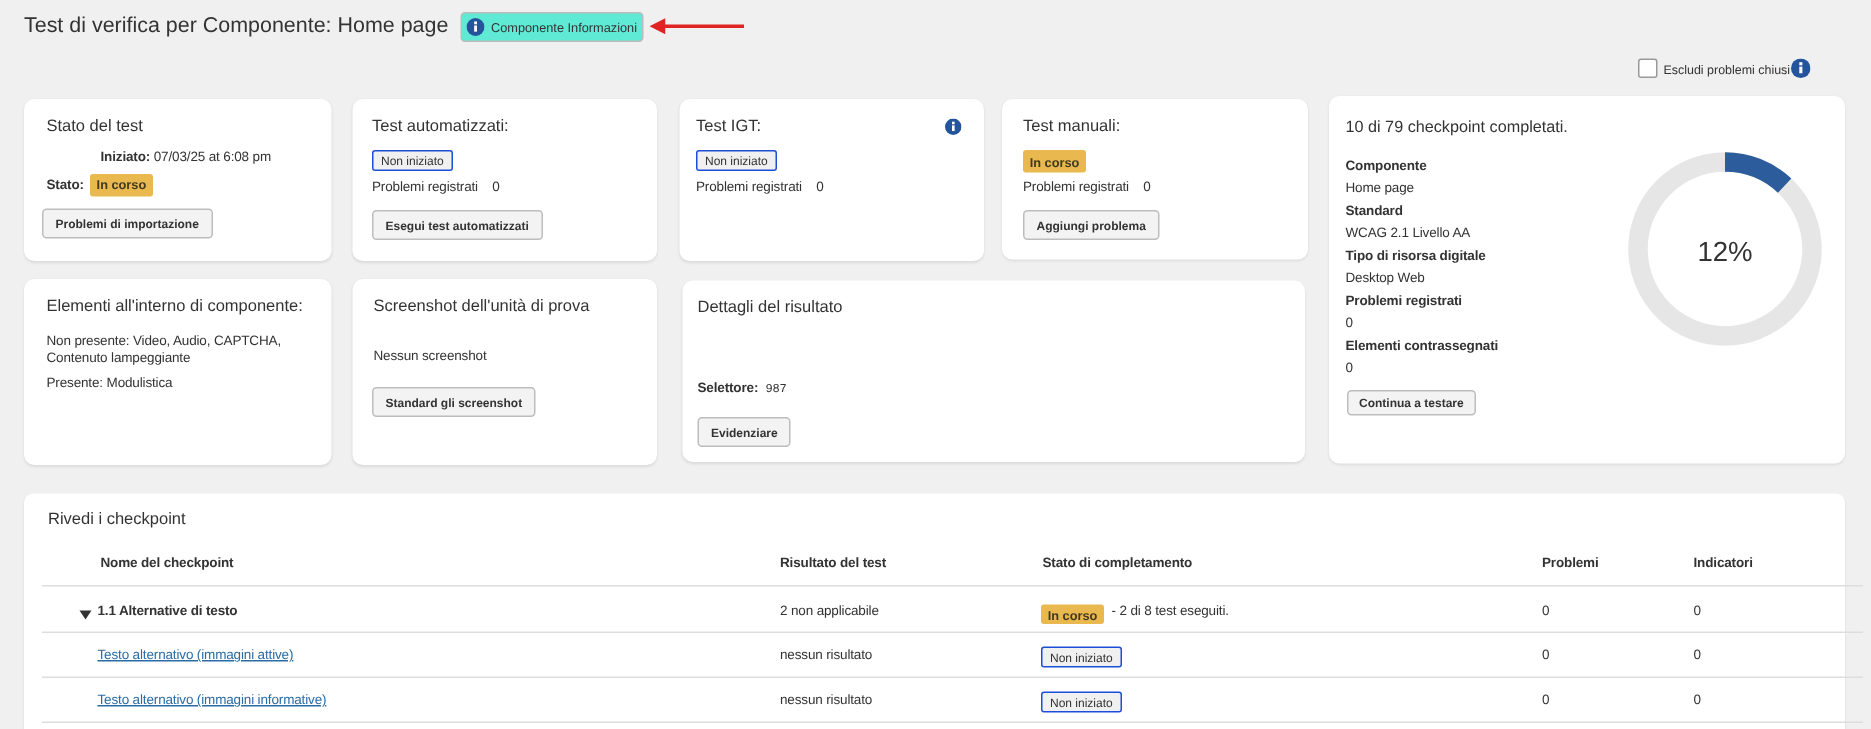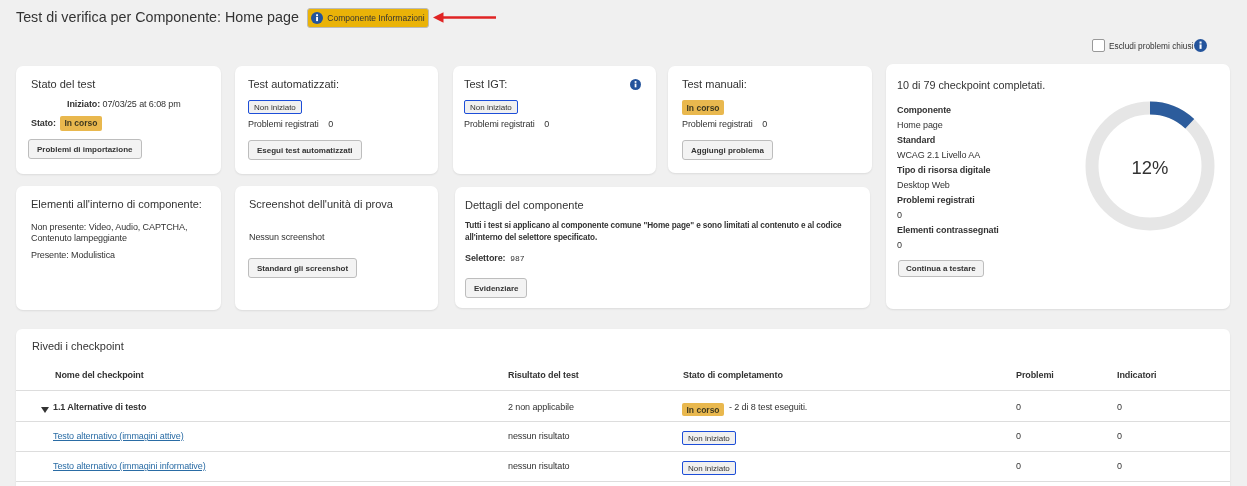--- a/index.html
+++ b/index.html
@@ -18,21 +18,21 @@
   background:#e9b84e; border-radius:2px; padding:2.5px 4.5px; }
 .badge-g { font-size:8px; color:#333; white-space:nowrap;
   background:#f0f0f0; border:1px solid #1d4ed8; border-radius:2px; padding:1.5px 5px; }
 a.lnk { color:#2a6ca5; font-size:9px; letter-spacing:-0.1px; text-decoration:underline; white-space:nowrap; }
 .ico { display:block; }
 </style>
 </head>
 <body>
 
 <div class="abs" style="left:16px; top:9px; font-size:14.3px; color:#333; white-space:nowrap;">Test di verifica per Componente: Home page</div>
-<div class="abs" style="left:307px; top:8px; width:122px; height:20px; background:#eab308; border:1px solid #bbb; border-radius:3px; display:flex; align-items:center; justify-content:center; gap:4px;">
+<div class="abs" style="left:307px; top:8px; width:122px; height:20px; background:#5eead4; border:1px solid #bbb; border-radius:3px; display:flex; align-items:center; justify-content:center; gap:4px;">
   <svg class="ico" width="12" height="12" viewBox="0 0 12 12">
       <circle cx="6" cy="6" r="6" fill="#24549c"></circle>
       <rect x="5.1" y="5" width="1.9" height="4.1" fill="#fff"></rect>
       <rect x="5.1" y="2.3" width="1.9" height="1.9" fill="#fff"></rect>
     </svg>
   <span style="font-size:8.5px; color:#333; white-space:nowrap;">Componente Informazioni</span>
 </div>
 <svg class="abs" style="left:433px; top:11px;" width="64" height="13" viewBox="0 0 64 13">
   <line x1="8" y1="6.5" x2="63" y2="6.5" stroke="#e02424" stroke-width="2.4"></line>
   <polygon points="0,6.5 10.5,1.2 10.5,11.8" fill="#e02424"></polygon>
@@ -109,29 +109,28 @@
   <div class="txt abs" style="left:15px; top:64px;">Presente: Modulistica</div>
 </div>
 
 <div class="card" style="left:235px; top:186px; width:203px; height:124px;">
   <div class="hd abs" style="left:14px; top:12px;">Screenshot dell'unità di prova</div>
   <div class="txt abs" style="left:14px; top:46px;">Nessun screenshot</div>
   <span class="btn" style="left:13px; top:72px;">Standard gli screenshot</span>
 </div>
 
 <div class="card" style="left:455px; top:187px; width:415px; height:121px;">
-  <div class="hd abs" style="left:10px; top:12px;">Dettagli del componente</div>
-  <div class="txt b abs" style="left:10px; top:33px; line-height:11.5px; white-space:normal; width:392px; font-size:8.2px; letter-spacing:-0.12px;">Tutti i test si applicano al componente comune "Home page" e sono limitati al contenuto e al codice all'interno del selettore specificato.</div>
+  <div class="hd abs" style="left:10px; top:12px;">Dettagli del risultato</div>
   <div class="txt abs" style="left:10px; top:66px;"><span class="b">Selettore:</span>&nbsp;&nbsp;<span style="font-family:'Liberation Mono',monospace; font-size:8px;">987</span></div>
   <span class="btn" style="left:10px; top:91px;">Evidenziare</span>
 </div>
 
 <div class="card" style="left:16px; top:329px; width:1214px; height:200px; border-radius:6px 6px 0 0;">
   <div class="hd abs" style="left:16px; top:11px;">Rivedi i checkpoint</div>
-  <div class="abs" style="left:0; top:33px; width:1214px;">
+  <div class="abs" style="left:12px; top:33px; width:1214px;">
     <div style="position:relative; height:29px; border-bottom:1px solid #ddd;">
       <span class="txt b abs" style="left:39px; top:8px;">Nome del checkpoint</span>
       <span class="txt b abs" style="left:492px; top:8px;">Risultato del test</span>
       <span class="txt b abs" style="left:667px; top:8px;">Stato di completamento</span>
       <span class="txt b abs" style="left:1000px; top:8px;">Problemi</span>
       <span class="txt b abs" style="left:1101px; top:8px;">Indicatori</span>
     </div>
     <div style="position:relative; height:31px; border-bottom:1px solid #ddd;">
       <span class="abs" style="left:25px; top:15.5px; width:0; height:0; border-left:4.5px solid transparent; border-right:4.5px solid transparent; border-top:6px solid #333;"></span>
       <span class="txt b abs" style="left:37px; top:11px;">1.1 Alternative di testo</span>

